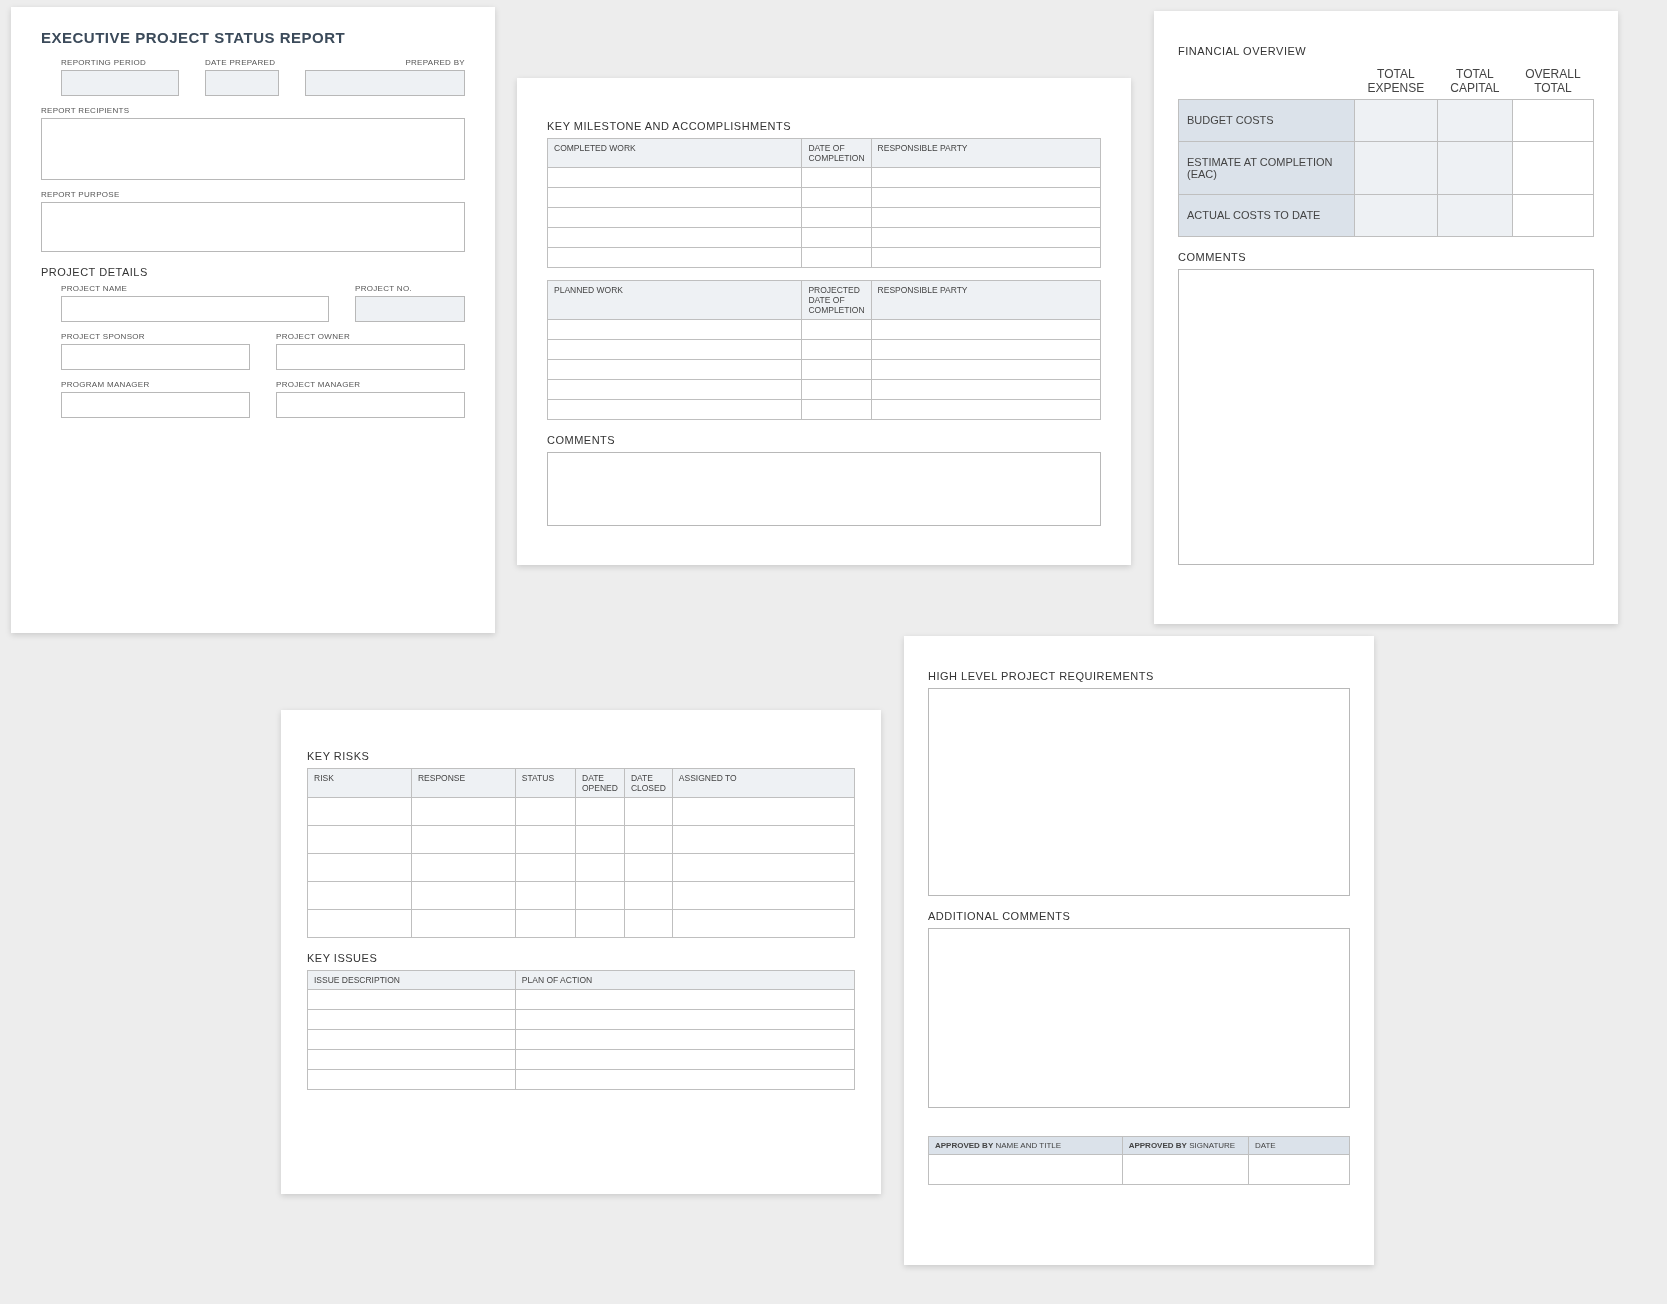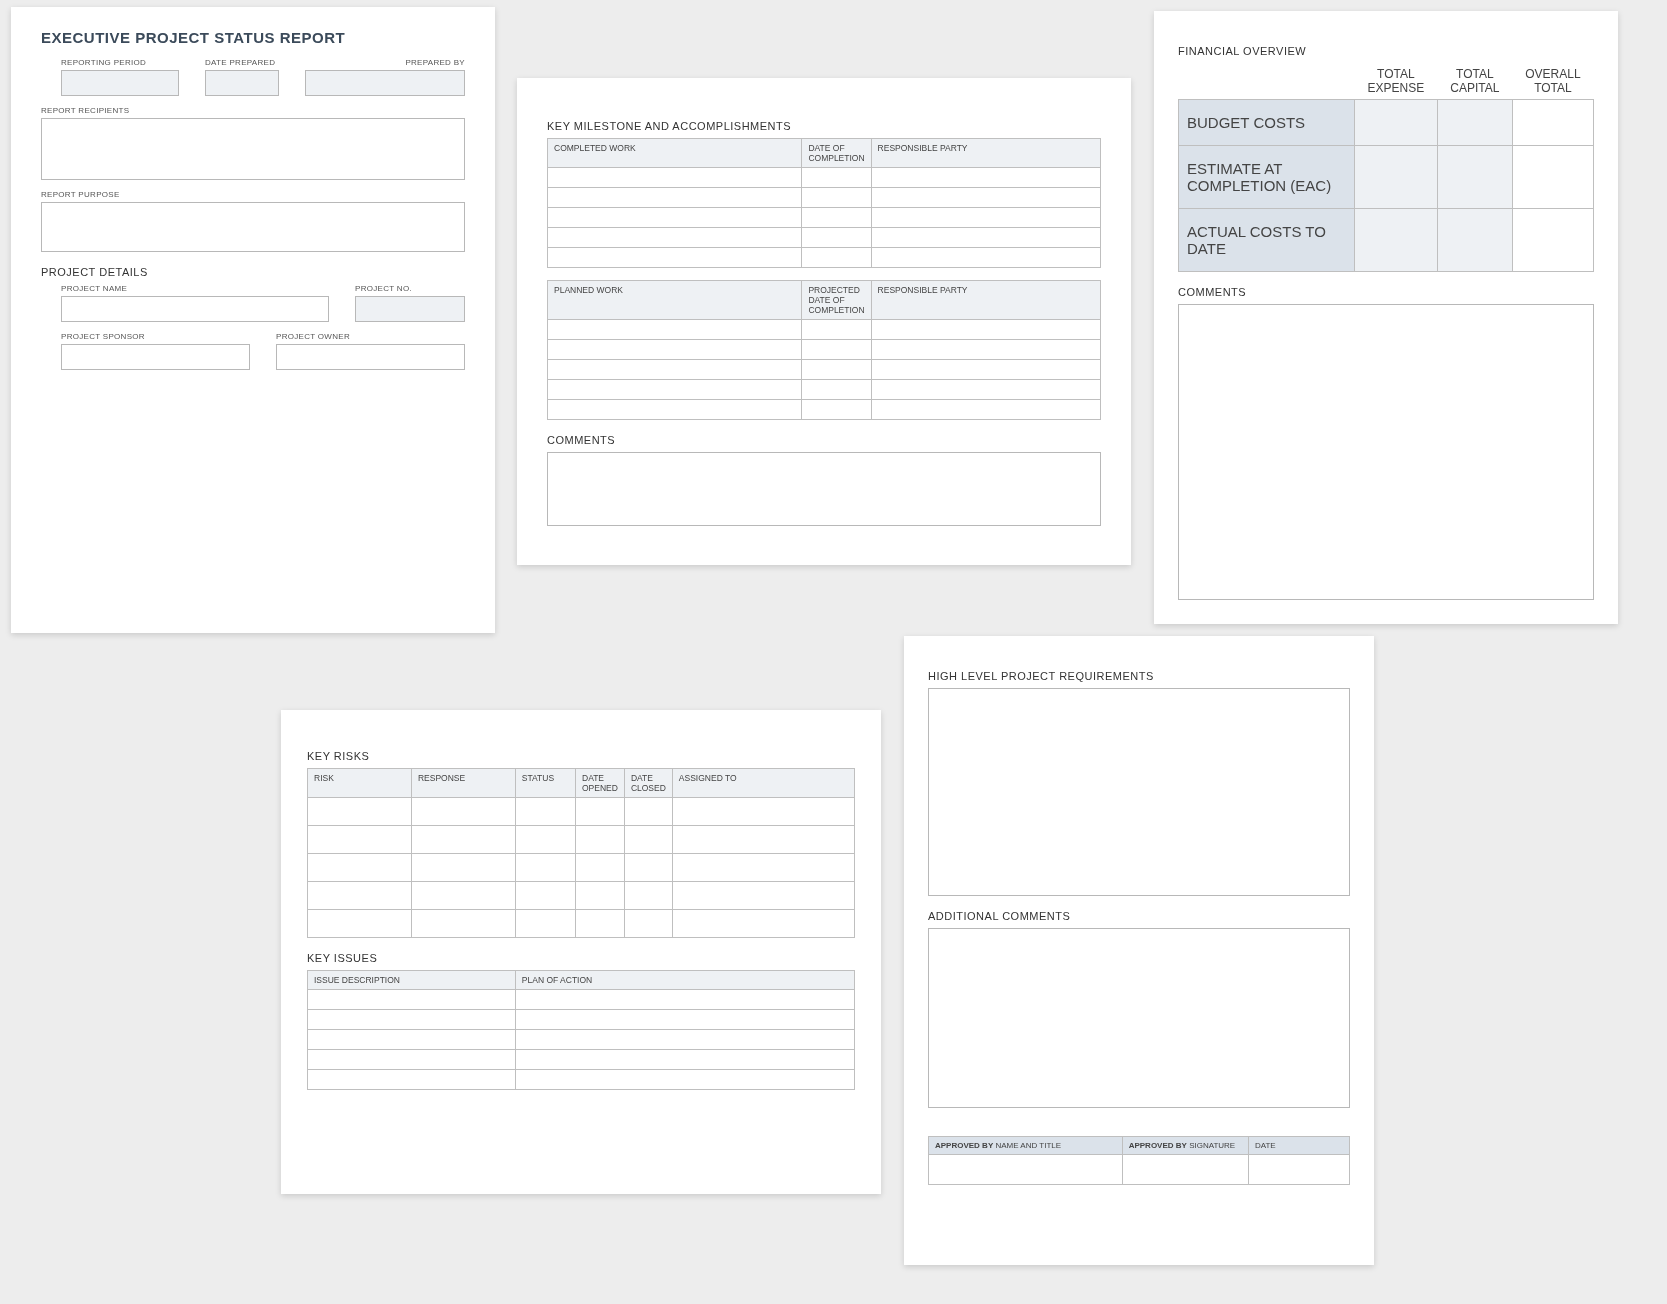--- a/index.html
+++ b/index.html
@@ -75,21 +75,21 @@
     background: #eef1f4;
     color: #444;
   }
   table td { background: #fff; height: 20px; }
 
   
   .fin-table th { background: transparent; border: none; text-align: center; font-size: 12px; padding: 4px 2px; }
   .fin-table td { height: 42px; }
   .fin-table .rowlabel {
     background: #dbe2ea;
-    font-size: 15px;
+    font-size: 11px;
     padding: 14px 8px;
     width: 176px;
   }
   .fin-table .shade { background: #eef1f4; }
 
   .big-textarea {
     border: 1px solid #b8b8b8;
     width: 100%;
     background: #fff;
   }
@@ -151,20 +151,30 @@
     <div class="col">
       <span class="small-label">PROJECT SPONSOR</span>
       <div class="input-box plain"></div>
     </div>
     <div class="col">
       <span class="small-label">PROJECT OWNER</span>
       <div class="input-box plain"></div>
     </div>
   </div>
 
+  <div class="row">
+    <div class="col">
+      <span class="small-label">PROGRAM MANAGER</span>
+      <div class="input-box plain"></div>
+    </div>
+    <div class="col">
+      <span class="small-label">PROJECT MANAGER</span>
+      <div class="input-box plain"></div>
+    </div>
+  </div>
 </div>
 
 <div class="page p2">
   <div class="section-title" style="margin-top:4px">KEY MILESTONE AND ACCOMPLISHMENTS</div>
 
   <table>
     <thead>
       <tr>
         <th style="width:46%">COMPLETED WORK</th>
         <th style="width:12%">DATE OF COMPLETION</th>

